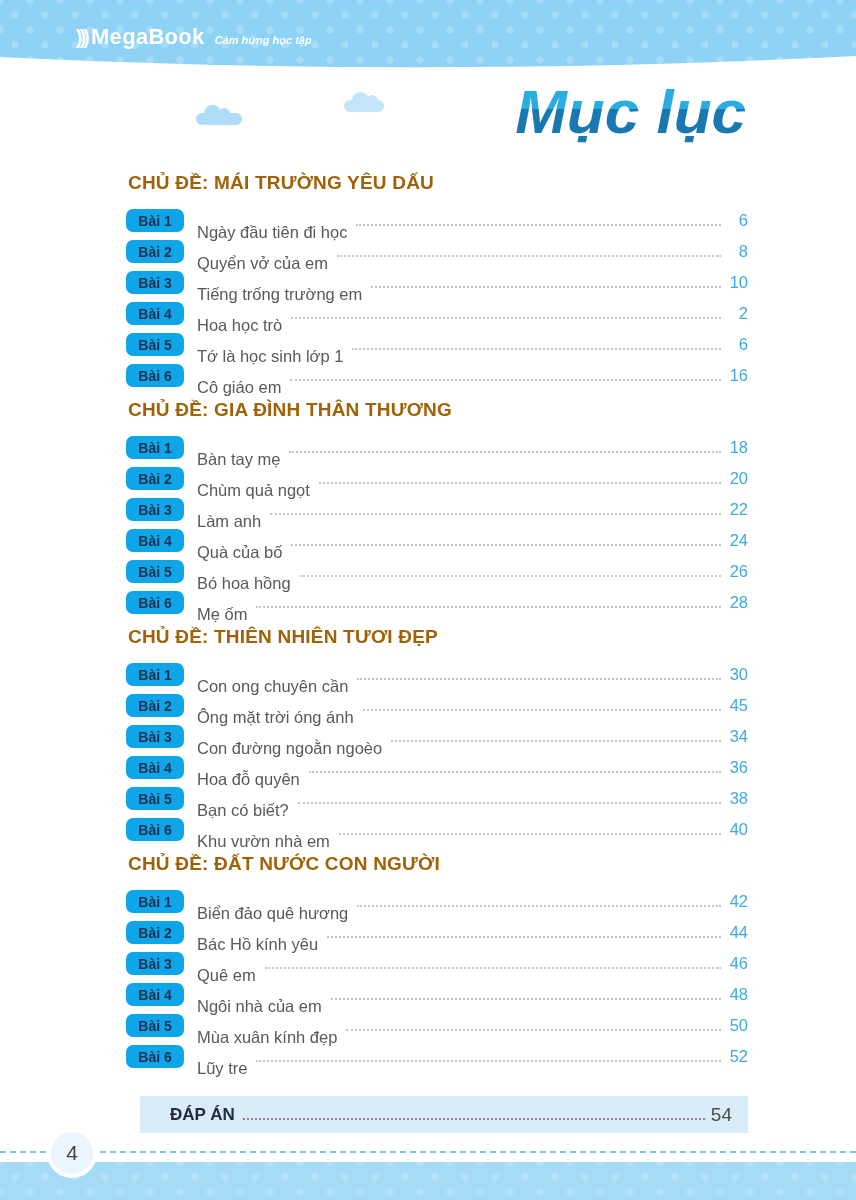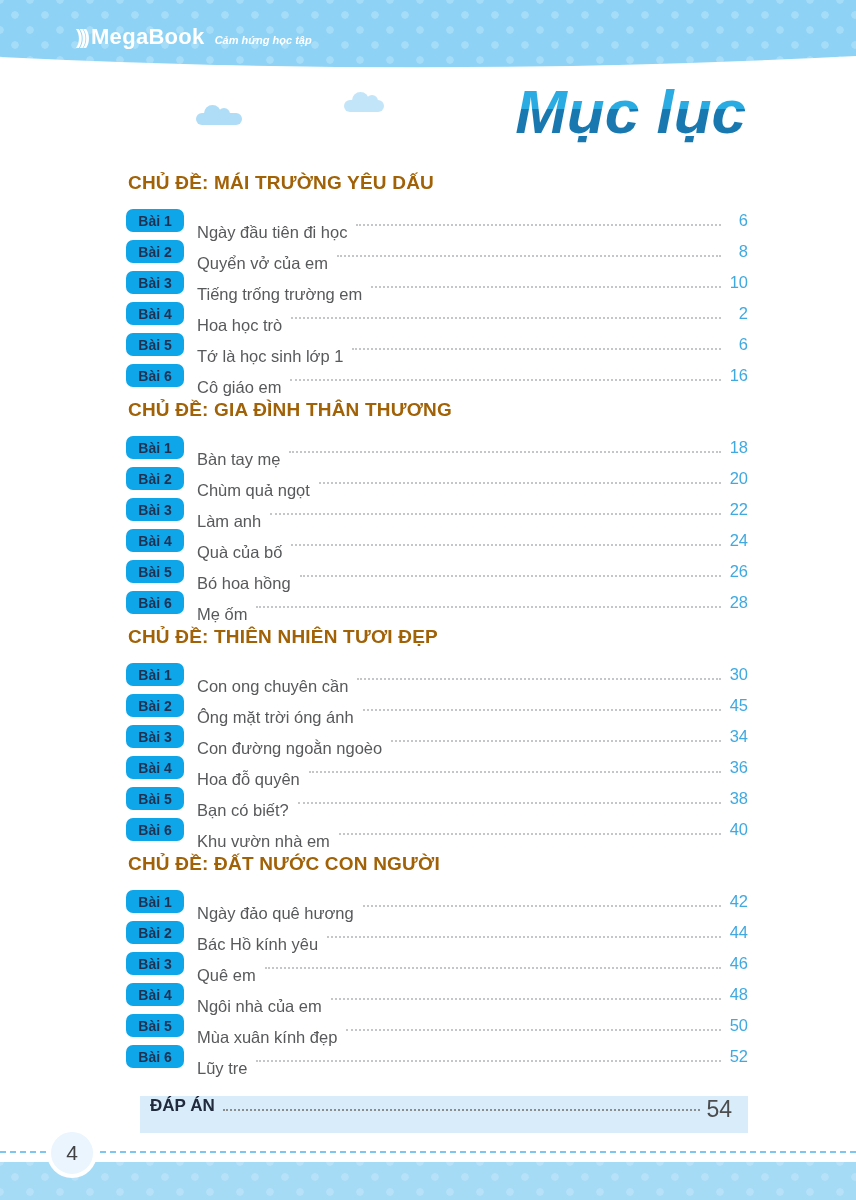--- a/index.html
+++ b/index.html
@@ -52,25 +52,25 @@
     background:#0ea5e9; color:#1E3150; font-weight:bold; font-size:14px;
     display:flex; align-items:center; justify-content:center;
   }
   .lesson-title { color:#58595B; font-size:16.5px; margin-left:13px; white-space:nowrap;margin-top:23px; }
   .leader { flex:1 1 auto; border-bottom:2px dotted #C4C6C8; height:13px; margin:0 7px 5px 9px; }
   .lesson-page { color:#3FA9E0; font-size:16.5px; min-width:20px; text-align:right; }
 
   
   .answer-bar {
     margin:24px 0 0 14px; height:37px; background:#D9ECF9;
-    display:flex; align-items:flex-start; padding:0 16px 0 10px; box-sizing:border-box;
+    display:flex; align-items:center; padding:0 16px 0 30px; box-sizing:border-box;
   }
   .answer-label { color:#222B3E; font-weight:bold; font-size:17px; white-space:nowrap; }
   .answer-leader { flex:1 1 auto; border-bottom:2px dotted #8A8C8E; height:13px; margin:0 6px 5px 8px; }
-  .answer-page { color:#4C4D4F; font-size:23px; }
+  .answer-page { color:#4C4D4F; font-size:19px; }
 
   
   .footer-dashes { position:absolute; left:0; top:1151px; width:856px; border-top:2px dashed #7EC6EE; }
   .footer-bar {
     position:absolute; left:0; bottom:0; width:856px; height:38px;
     background-color:#A6DBF6;
     background-image:
       radial-gradient(rgba(255,255,255,0.18) 3.5px, transparent 4px),
       radial-gradient(rgba(255,255,255,0.18) 3.5px, transparent 4px);
     background-size:30px 30px;
@@ -242,21 +242,21 @@
     <span class="lesson-page">40</span>
   </div>
 </div>
   </div>
 
   <div class="section">
     <div class="section-heading">CHỦ ĐỀ: ĐẤT NƯỚC CON NGƯỜI</div>
     <div class="section-rows">
   <div class="toc-row">
     <span class="lesson-badge">Bài 1</span>
-    <span class="lesson-title">Ngày đảo quê hương</span>
+    <span class="lesson-title">Biển đảo quê hương</span>
     <span class="leader"></span>
     <span class="lesson-page">42</span>
   </div>
 
   <div class="toc-row">
     <span class="lesson-badge">Bài 2</span>
     <span class="lesson-title">Bác Hồ kính yêu</span>
     <span class="leader"></span>
     <span class="lesson-page">44</span>
   </div>

